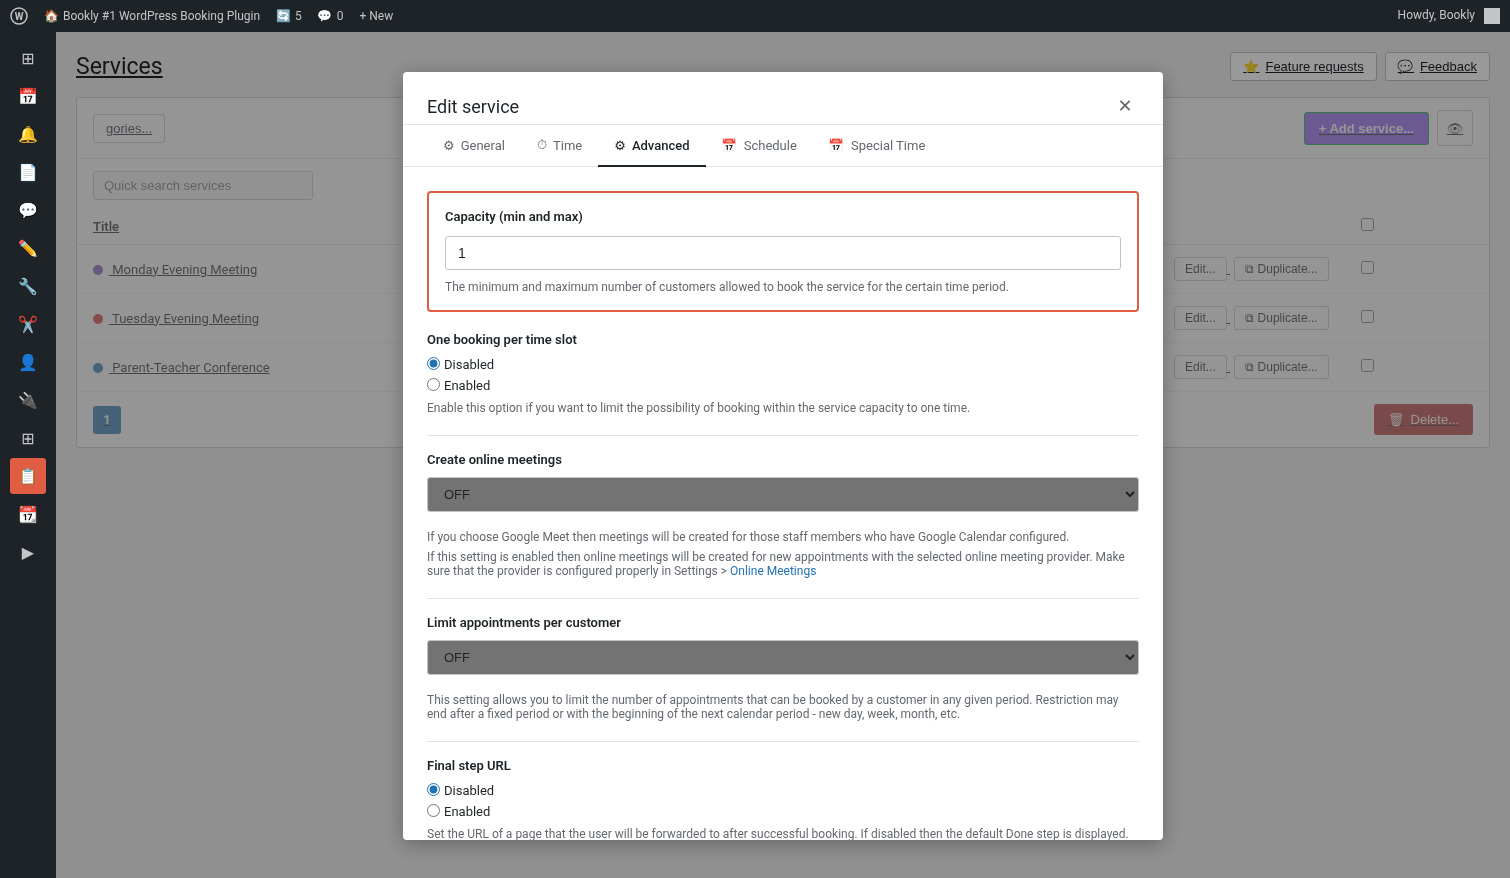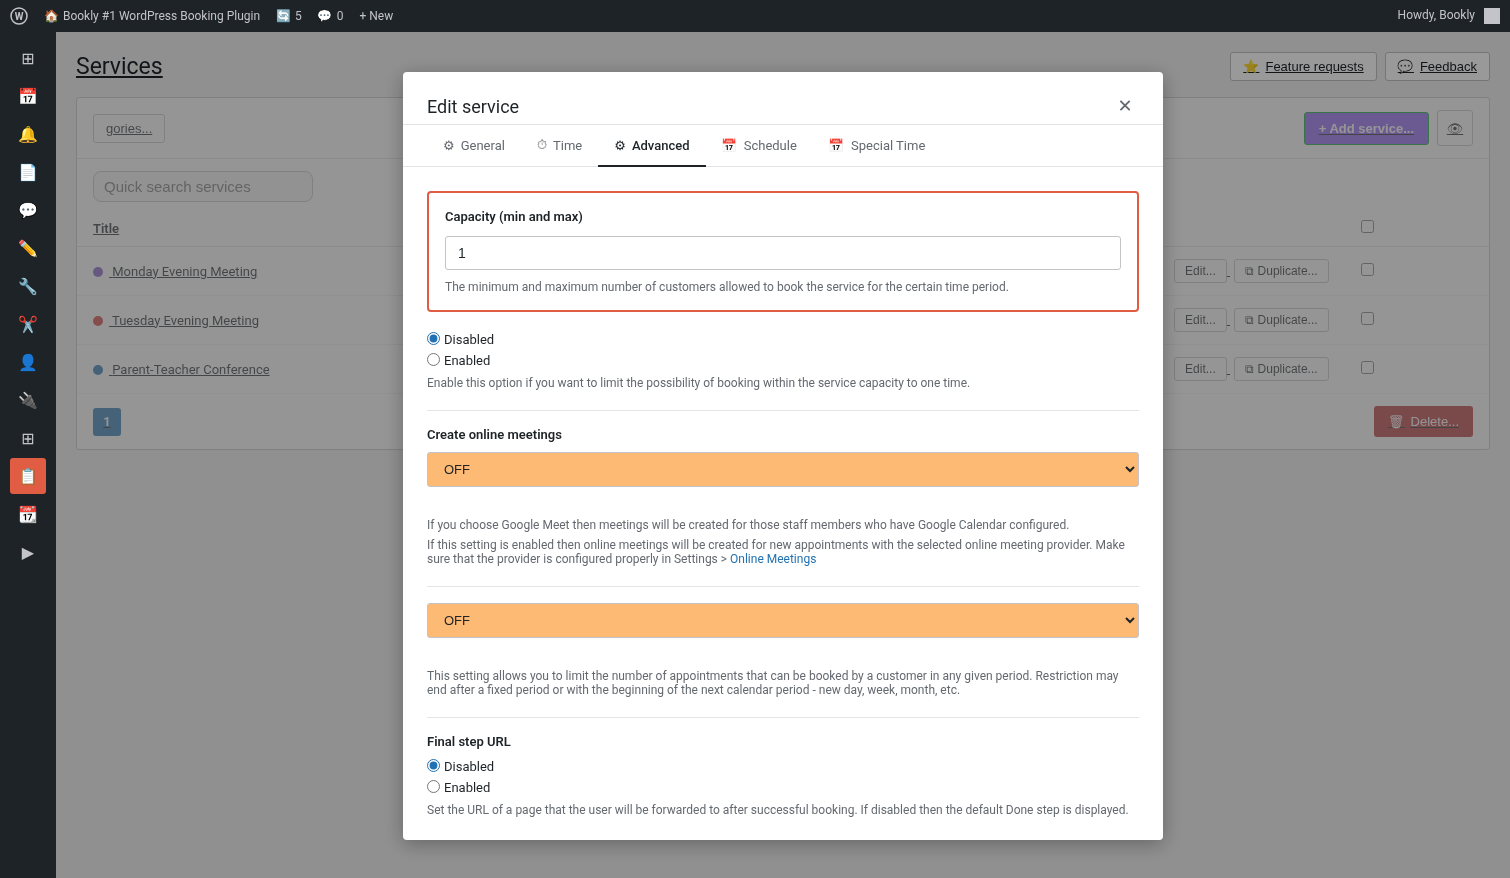--- a/index.html
+++ b/index.html
@@ -121,22 +121,22 @@
     .services-toolbar {
       padding: 12px 16px;
       border-bottom: 1px solid #e2e4e7;
       display: flex;
       align-items: center;
       gap: 8px;
     }
     .search-input {
       padding: 6px 10px;
       border: 1px solid #c3c4c7;
-      border-radius: 8px;
-      font-size: 15px;
+      border-radius: 3px;
+      font-size: 13px;
       width: 220px;
       color: #646970;
       background: #f6f7f7;
     }
 
     .services-table { width: 100%; border-collapse: collapse; }
     .services-table th {
       padding: 10px 16px;
       text-align: left;
       font-weight: 600;
@@ -324,23 +324,23 @@
     .form-hint { font-size: 12px; color: #646970; margin-top: 6px; }
 
     
     .form-select {
       width: 100%;
       padding: 8px 12px;
       border: 1px solid #c3c4c7;
       border-radius: 3px;
       font-size: 13px;
       color: #1d2327;
-      background: #fdba74;
-      cursor: pointer;
-      margin-bottom: 25px;
+      background: #737373;
+      cursor: pointer;
+      margin-bottom: 12px;
       appearance: auto;
     }
 
     .link-blue { color: #2271b1; text-decoration: none; }
 
     
     .section-divider { border: none; border-top: 1px solid #e2e4e7; margin: 16px 0; }
   </style>
 </head>
 <body>
@@ -518,20 +518,21 @@
 
       <div class="capacity-section">
         <div class="section-label">Capacity (min and max)</div>
         <div class="capacity-inputs">
           <input class="capacity-input" type="number" value="1" style="">
         </div>
         <div class="capacity-hint">The minimum and maximum number of customers allowed to book the service for the certain time period.</div>
       </div>
 
       <div class="form-section">
+        <div class="form-section-title">One booking per time slot</div>
         <div class="radio-group">
           <label class="radio-item">
             <input type="radio" name="oneBooking" checked="" style="">
             <span>Disabled</span>
           </label>
           <label class="radio-item">
             <input type="radio" name="oneBooking" style="">
             <span>Enabled</span>
           </label>
         </div>
@@ -548,20 +549,21 @@
         <div class="form-hint" style="margin-top:6px;">If you choose Google Meet then meetings will be created for those staff members who have Google Calendar configured.</div>
         <div class="form-hint">
           <span>If this setting is enabled then online meetings will be created for new appointments with the selected online meeting provider. Make sure that the provider is configured properly in Settings &gt;</span>
           <a href="#" class="link-blue">Online Meetings</a>
         </div>
       </div>
 
       <hr class="section-divider">
 
       <div class="form-section">
+        <div class="form-section-title">Limit appointments per customer</div>
         <select class="form-select">
           <option>OFF</option>
         </select>
         <div class="form-hint">This setting allows you to limit the number of appointments that can be booked by a customer in any given period. Restriction may end after a fixed period or with the beginning of the next calendar period - new day, week, month, etc.</div>
       </div>
 
       <hr class="section-divider">
 
       <div class="form-section">
         <div class="form-section-title">Final step URL</div>

